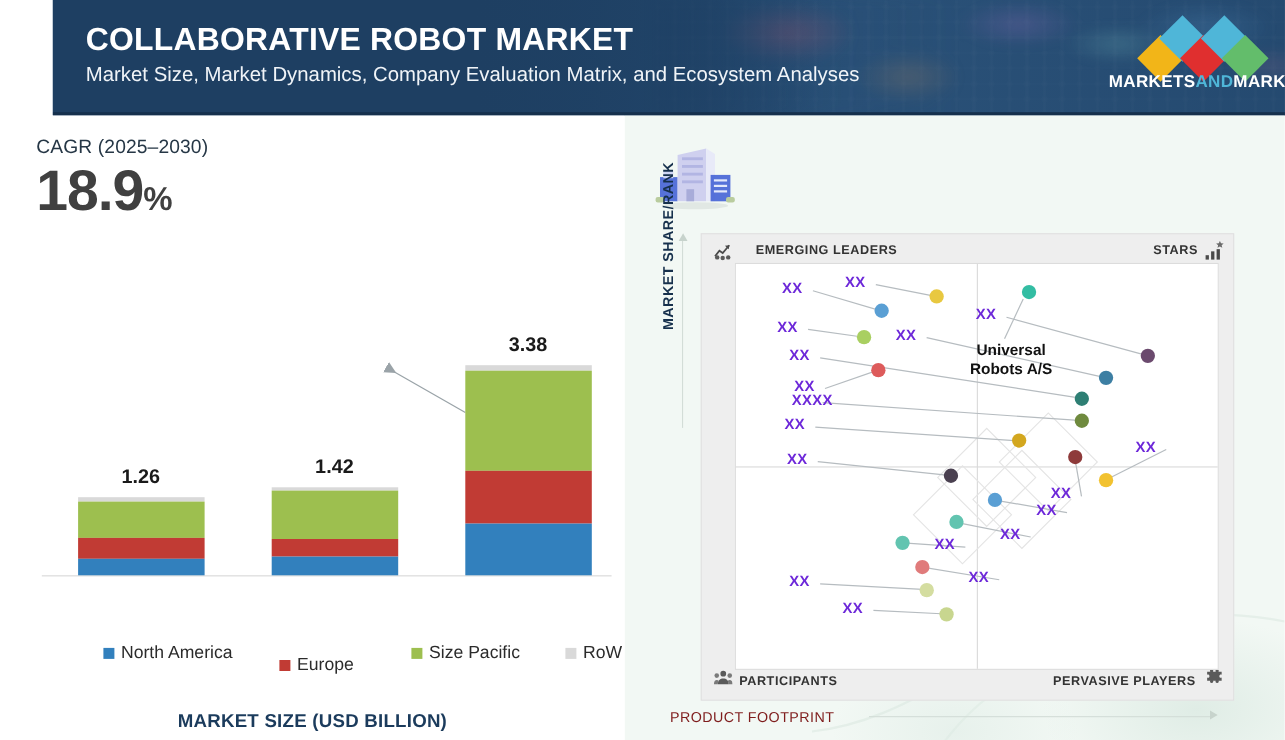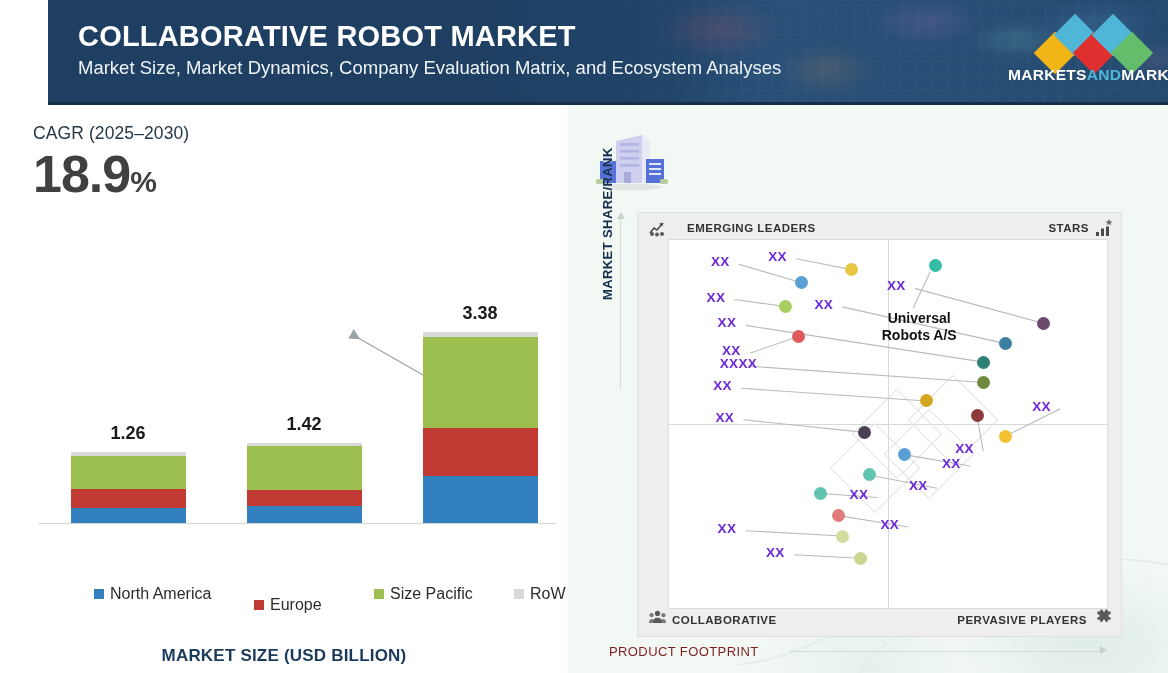--- a/index.html
+++ b/index.html
@@ -373,21 +373,21 @@
     <div class="q-icon" style="left:11px; bottom:8px;">
       <svg width="17" height="14" viewBox="0 0 17 14">
         <circle cx="8.5" cy="3.4" r="2.6" fill="#5a5a5a"></circle>
         <path d="M3.5,13 C3.5,9.6 5.8,7.8 8.5,7.8 C11.2,7.8 13.5,9.6 13.5,13 Z" fill="#5a5a5a"></path>
         <circle cx="2.6" cy="5.2" r="2.1" fill="#7a7a7a"></circle>
         <path d="M0,13 C0,10.4 1.1,9.1 2.6,9.1 C3.4,9.1 4,9.4 4.4,10 L3.4,13 Z" fill="#7a7a7a"></path>
         <circle cx="14.4" cy="5.2" r="2.1" fill="#7a7a7a"></circle>
         <path d="M17,13 C17,10.4 15.9,9.1 14.4,9.1 C13.6,9.1 13,9.4 12.6,10 L13.6,13 Z" fill="#7a7a7a"></path>
       </svg>
     </div>
-    <div class="q-label" style="left:34px; bottom:10px;">COLLABORATIVE</div>
+    <div class="q-label" style="left:34px; bottom:10px;">PARTICIPANTS</div>
 
     <div class="q-label" style="right:34px; bottom:10px;">PERVASIVE PLAYERS</div>
     <div class="q-icon" style="right:8px; bottom:7px;">
       <svg width="18" height="16" viewBox="0 0 18 16">
         <path d="M6.5,0.5 C7.8,0.5 8.3,1.6 7.8,2.6 L10.2,2.6 C9.7,1.6 10.2,0.5 11.5,0.5
                  C12.8,0.5 13.3,1.6 12.8,2.6 L15.6,2.6 L15.6,5.4 C14.6,4.9 13.5,5.4 13.5,6.7
                  C13.5,8 14.6,8.5 15.6,8 L15.6,10.8 L12.8,10.8 C13.3,11.8 12.8,12.9 11.5,12.9
                  C10.2,12.9 9.7,11.8 10.2,10.8 L7.8,10.8 C8.3,11.8 7.8,12.9 6.5,12.9
                  C5.2,12.9 4.7,11.8 5.2,10.8 L2.4,10.8 L2.4,8 C3.4,8.5 4.5,8 4.5,6.7
                  C4.5,5.4 3.4,4.9 2.4,5.4 L2.4,2.6 L5.2,2.6 C4.7,1.6 5.2,0.5 6.5,0.5 Z" fill="#5a5a5a"></path>

